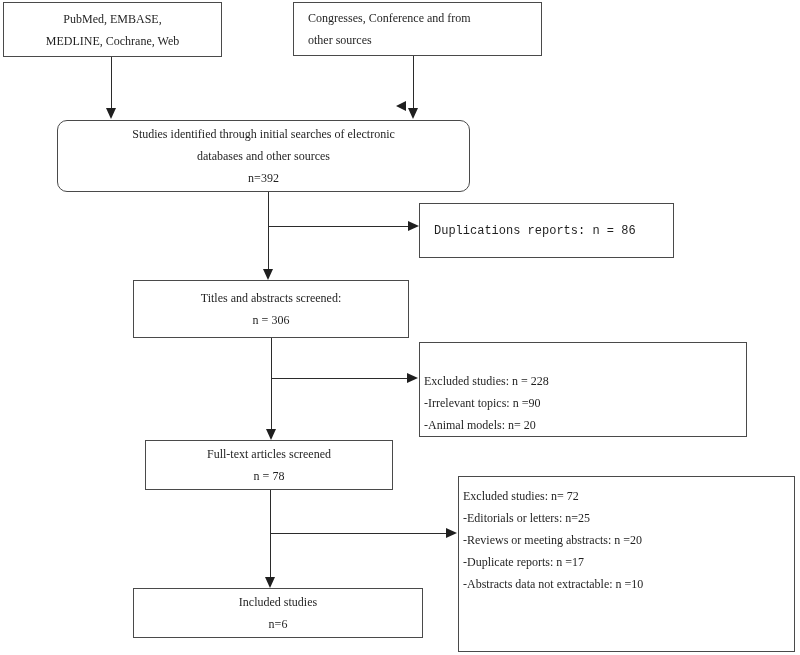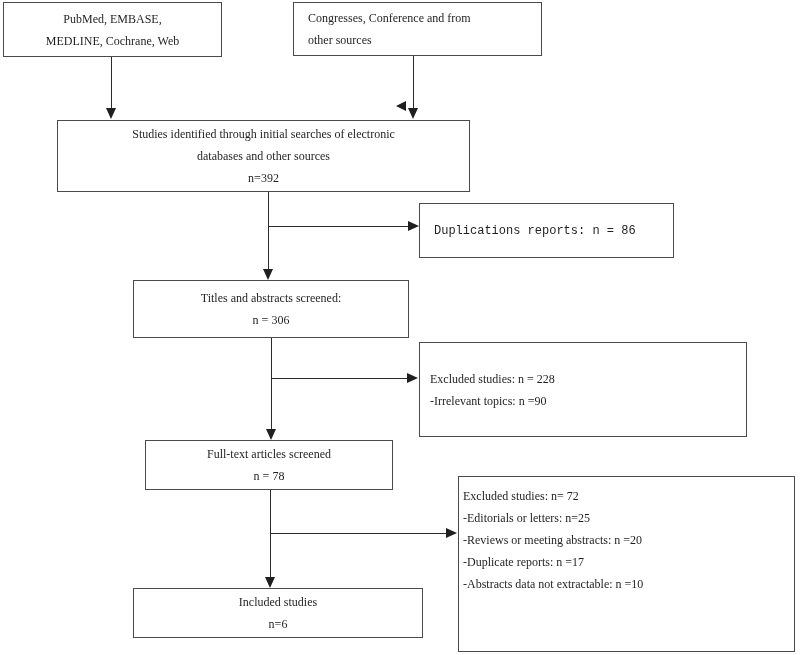--- a/index.html
+++ b/index.html
@@ -62,21 +62,21 @@
     <div>other sources</div>
   </div>
 
   <div class="vline" style="left:111px;top:57px;height:52px;"></div>
   <div class="arrow-down" style="left:106px;top:108px;"></div>
 
   <div class="vline" style="left:413px;top:56px;height:52px;"></div>
   <div class="arrow-down" style="left:408px;top:108px;"></div>
   <div class="arrow-left" style="left:396px;top:101px;"></div>
 
-  <div class="box center" style="left:57px;top:120px;width:413px;height:72px;">
+  <div class="box center" style="left:57px;top:120px;width:413px;height:72px;border-radius:10px;">
     <div>Studies identified through initial searches of electronic</div>
     <div>databases and other sources</div>
     <div>n=392</div>
   </div>
 
   <div class="vline" style="left:268px;top:192px;height:77px;"></div>
   <div class="arrow-down" style="left:263px;top:269px;"></div>
   <div class="hline" style="left:268px;top:226px;width:141px;"></div>
   <div class="arrow-right" style="left:408px;top:221px;"></div>
 
@@ -87,23 +87,24 @@
   <div class="box center" style="left:133px;top:280px;width:276px;height:58px;">
     <div>Titles and abstracts screened:</div>
     <div>n = 306</div>
   </div>
 
   <div class="vline" style="left:271px;top:338px;height:91px;"></div>
   <div class="arrow-down" style="left:266px;top:429px;"></div>
   <div class="hline" style="left:271px;top:378px;width:137px;"></div>
   <div class="arrow-right" style="left:407px;top:373px;"></div>
 
-  <div class="box left" style="left:419px;top:342px;width:328px;height:95px;padding-left:10px;">
+  <div class="box left" style="left:419px;top:342px;width:328px;height:95px;padding-left:4px;justify-content:flex-end;">
     <div>Excluded studies: n = 228</div>
     <div>-Irrelevant topics: n =90</div>
+    <div>-Animal models: n= 20</div>
   </div>
 
   <div class="box center" style="left:145px;top:440px;width:248px;height:50px;">
     <div>Full-text articles screened</div>
     <div>n = 78</div>
   </div>
 
   <div class="vline" style="left:270px;top:490px;height:87px;"></div>
   <div class="arrow-down" style="left:265px;top:577px;"></div>
   <div class="hline" style="left:270px;top:533px;width:176px;"></div>

